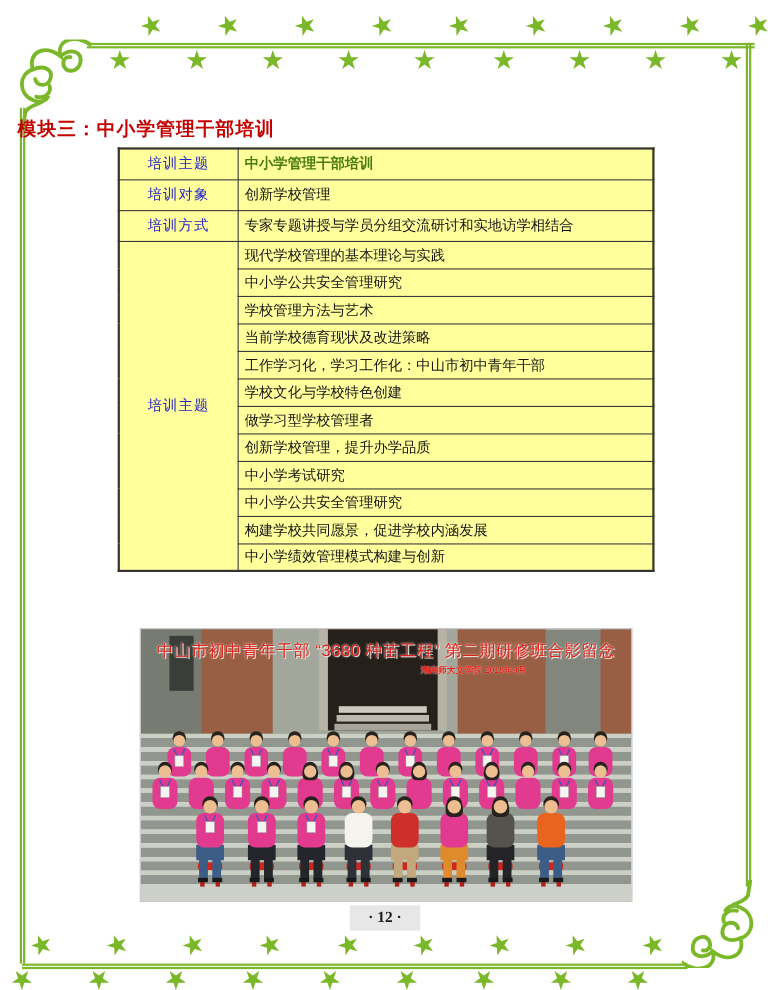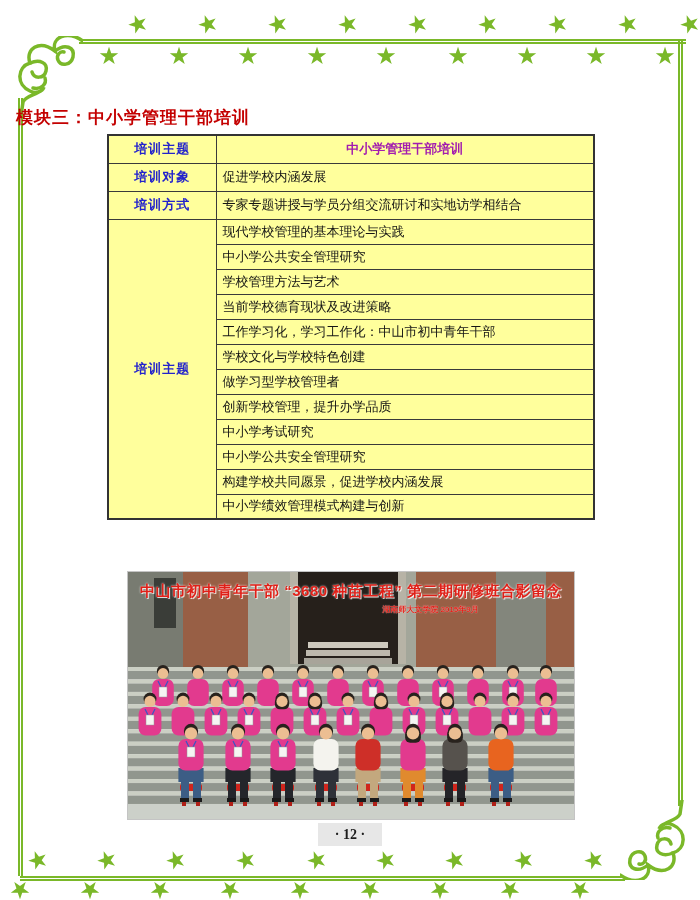--- a/index.html
+++ b/index.html
@@ -24,30 +24,30 @@
   .page-title{position:absolute;top:90px;left:0;width:100%;margin:16px;text-align:left;
               font-size:17px;font-weight:bold;color:#c40000;letter-spacing:1px;}
 
   
   .training-table{position:absolute;left:107px;top:134px;width:486px;border-collapse:collapse;
                   table-layout:fixed;background:#ffff9c;font-size:13px;color:#141414;
                   border:2px solid #333;}
   .training-table td{border:1px solid #3a3a3a;padding:0 6px;overflow:hidden;white-space:nowrap;}
   .training-table .hd-row{height:28px;}
   .training-table .course-row{height:25px;}
-  .label-cell{text-align:center;font-weight:bold;color:#2323cc;letter-spacing:1px;}
+  .label-cell{text-align:center;font-weight:normal;color:#2323cc;letter-spacing:1px;}
   .value-cell{padding-left:9px;}
-  .theme-value{color:#a21caf;font-weight:bold;text-align:center;padding-left:6px;}
+  .theme-value{color:#4d7c0f;font-weight:bold;text-align:left;padding-left:6px;}
 
   
   .photo{position:absolute;left:127px;top:571px;width:446px;height:247px;border:1px solid #c4c4c4;
          box-sizing:content-box;}
   .photo svg{display:block;}
   .photo-caption1{position:absolute;top:10px;left:0;width:100%;text-align:center;
-                  color:#e02018;font-weight:bold;font-size:15px;letter-spacing:.5px;
+                  color:#e02018;font-weight:normal;font-size:15px;letter-spacing:.5px;
                   text-shadow:0 0 2px rgba(255,255,255,.95),1px 1px 0 rgba(255,255,255,.75);}
   .photo-caption2{position:absolute;top:32px;left:57%;color:#e02018;font-weight:bold;font-size:8px;
                   text-shadow:0 0 1px rgba(255,255,255,.9);}
 
   
   .page-number{position:absolute;left:318px;top:823px;width:64px;height:23px;background:#e7e7e7;
                display:flex;align-items:center;justify-content:center;
                font-family:"Liberation Serif","DejaVu Serif",serif;font-weight:bold;
                font-size:14px;color:#1c1c1c;}
 </style>
@@ -123,21 +123,21 @@
         <col style="width:108px">
         <col style="width:378px">
       </colgroup>
     <tbody>
       <tr class="hd-row">
         <td class="label-cell">培训主题</td>
         <td class="value-cell theme-value">中小学管理干部培训</td>
       </tr>
       <tr class="hd-row">
         <td class="label-cell">培训对象</td>
-        <td class="value-cell">促进学校内涵发展</td>
+        <td class="value-cell">创新学校管理</td>
       </tr>
       <tr class="hd-row">
         <td class="label-cell">培训方式</td>
         <td class="value-cell">专家专题讲授与学员分组交流研讨和实地访学相结合</td>
       </tr>
     </tbody>
     <tbody id="course-rows">
         <tr class="course-row">
           <td class="label-cell" rowspan="12">培训主题</td>
           <td class="value-cell">现代学校管理的基本理论与实践</td>

